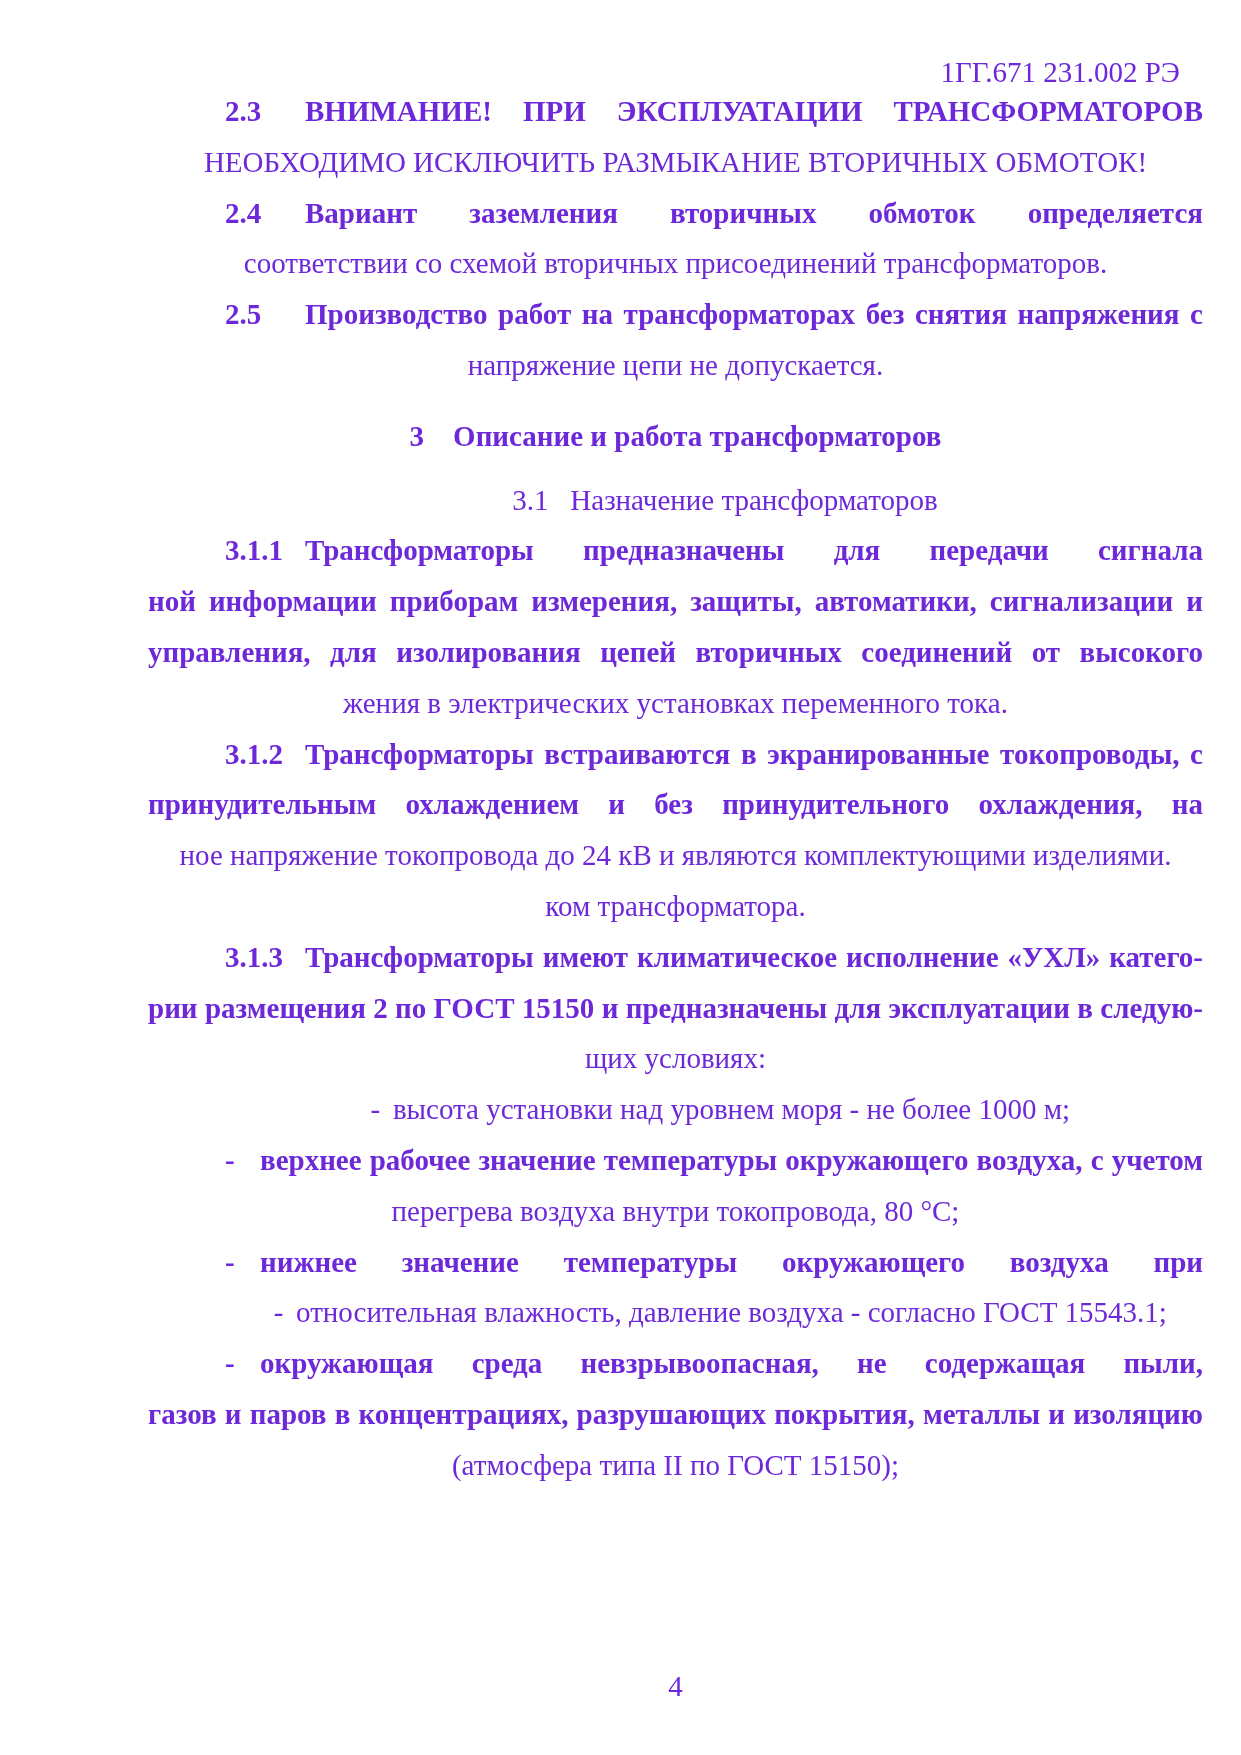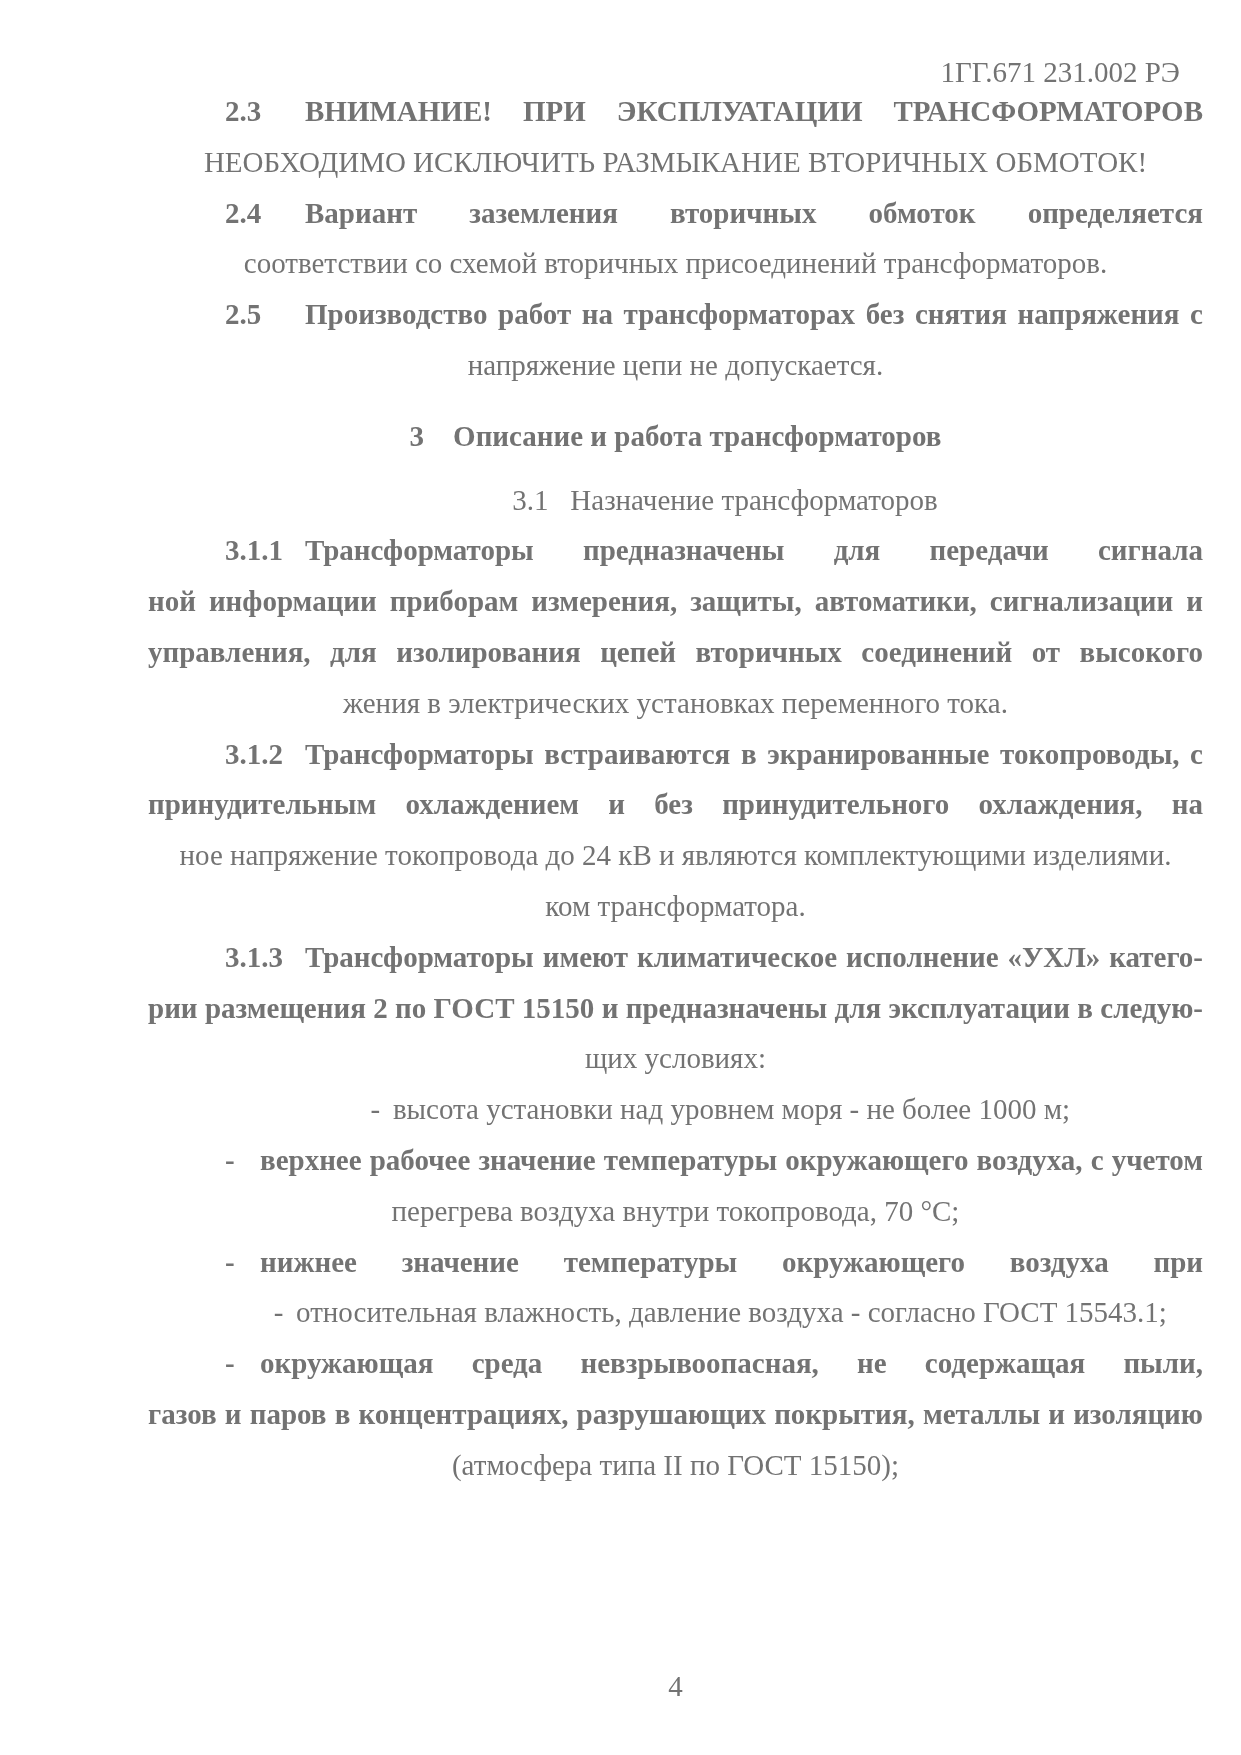--- a/index.html
+++ b/index.html
@@ -5,21 +5,21 @@
   html, body {
     margin: 0;
     padding: 0;
     background: #ffffff;
   }
   .page {
     position: relative;
     width: 1241px;
     height: 1755px;
     background: #ffffff;
-    color: #737373;
+    color: #6d28d9;
     font-family: "Liberation Serif", "DejaVu Serif", serif;
     overflow: hidden;
   }
   .doc-code {
     position: absolute;
     top: 47px;
     left: 148px;
     width: 1055px;
     box-sizing: border-box;
     padding-right: 23px;
@@ -94,21 +94,21 @@
       <div class="ln">жения в электрических установках переменного тока.</div>
       <div class="ln first fill"><span class="num">3.1.2</span>Трансформаторы встраиваются в экранированные токопроводы, с</div>
       <div class="ln fill">принудительным охлаждением и без принудительного охлаждения, на номиналь-</div>
       <div class="ln">ное напряжение токопровода до 24 кВ и являются комплектующими изделиями.</div>
       <div class="ln">ком трансформатора.</div>
       <div class="ln first fill"><span class="num">3.1.3</span>Трансформаторы имеют климатическое исполнение «УХЛ» катего-</div>
       <div class="ln fill">рии размещения 2 по ГОСТ 15150 и предназначены для эксплуатации в следую-</div>
       <div class="ln">щих условиях:</div>
       <div class="ln first"><span class="num dash">-</span>высота установки над уровнем моря - не более 1000 м;</div>
       <div class="ln first fill"><span class="num dash">-</span>верхнее рабочее значение температуры окружающего воздуха, с учетом</div>
-      <div class="ln">перегрева воздуха внутри токопровода, 70 °С;</div>
+      <div class="ln">перегрева воздуха внутри токопровода, 80 °С;</div>
       <div class="ln first fill"><span class="num dash">-</span>нижнее значение температуры окружающего воздуха при эксплуатации</div>
       <div class="ln first"><span class="num dash">-</span>относительная влажность, давление воздуха - согласно ГОСТ 15543.1;</div>
       <div class="ln first fill"><span class="num dash">-</span>окружающая среда невзрывоопасная, не содержащая пыли, агрессивных</div>
       <div class="ln fill">газов и паров в концентрациях, разрушающих покрытия, металлы и изоляцию</div>
       <div class="ln">(атмосфера типа II по ГОСТ 15150);</div>
     </div>
 
   <div class="page-number">4</div>
 </div>
 

